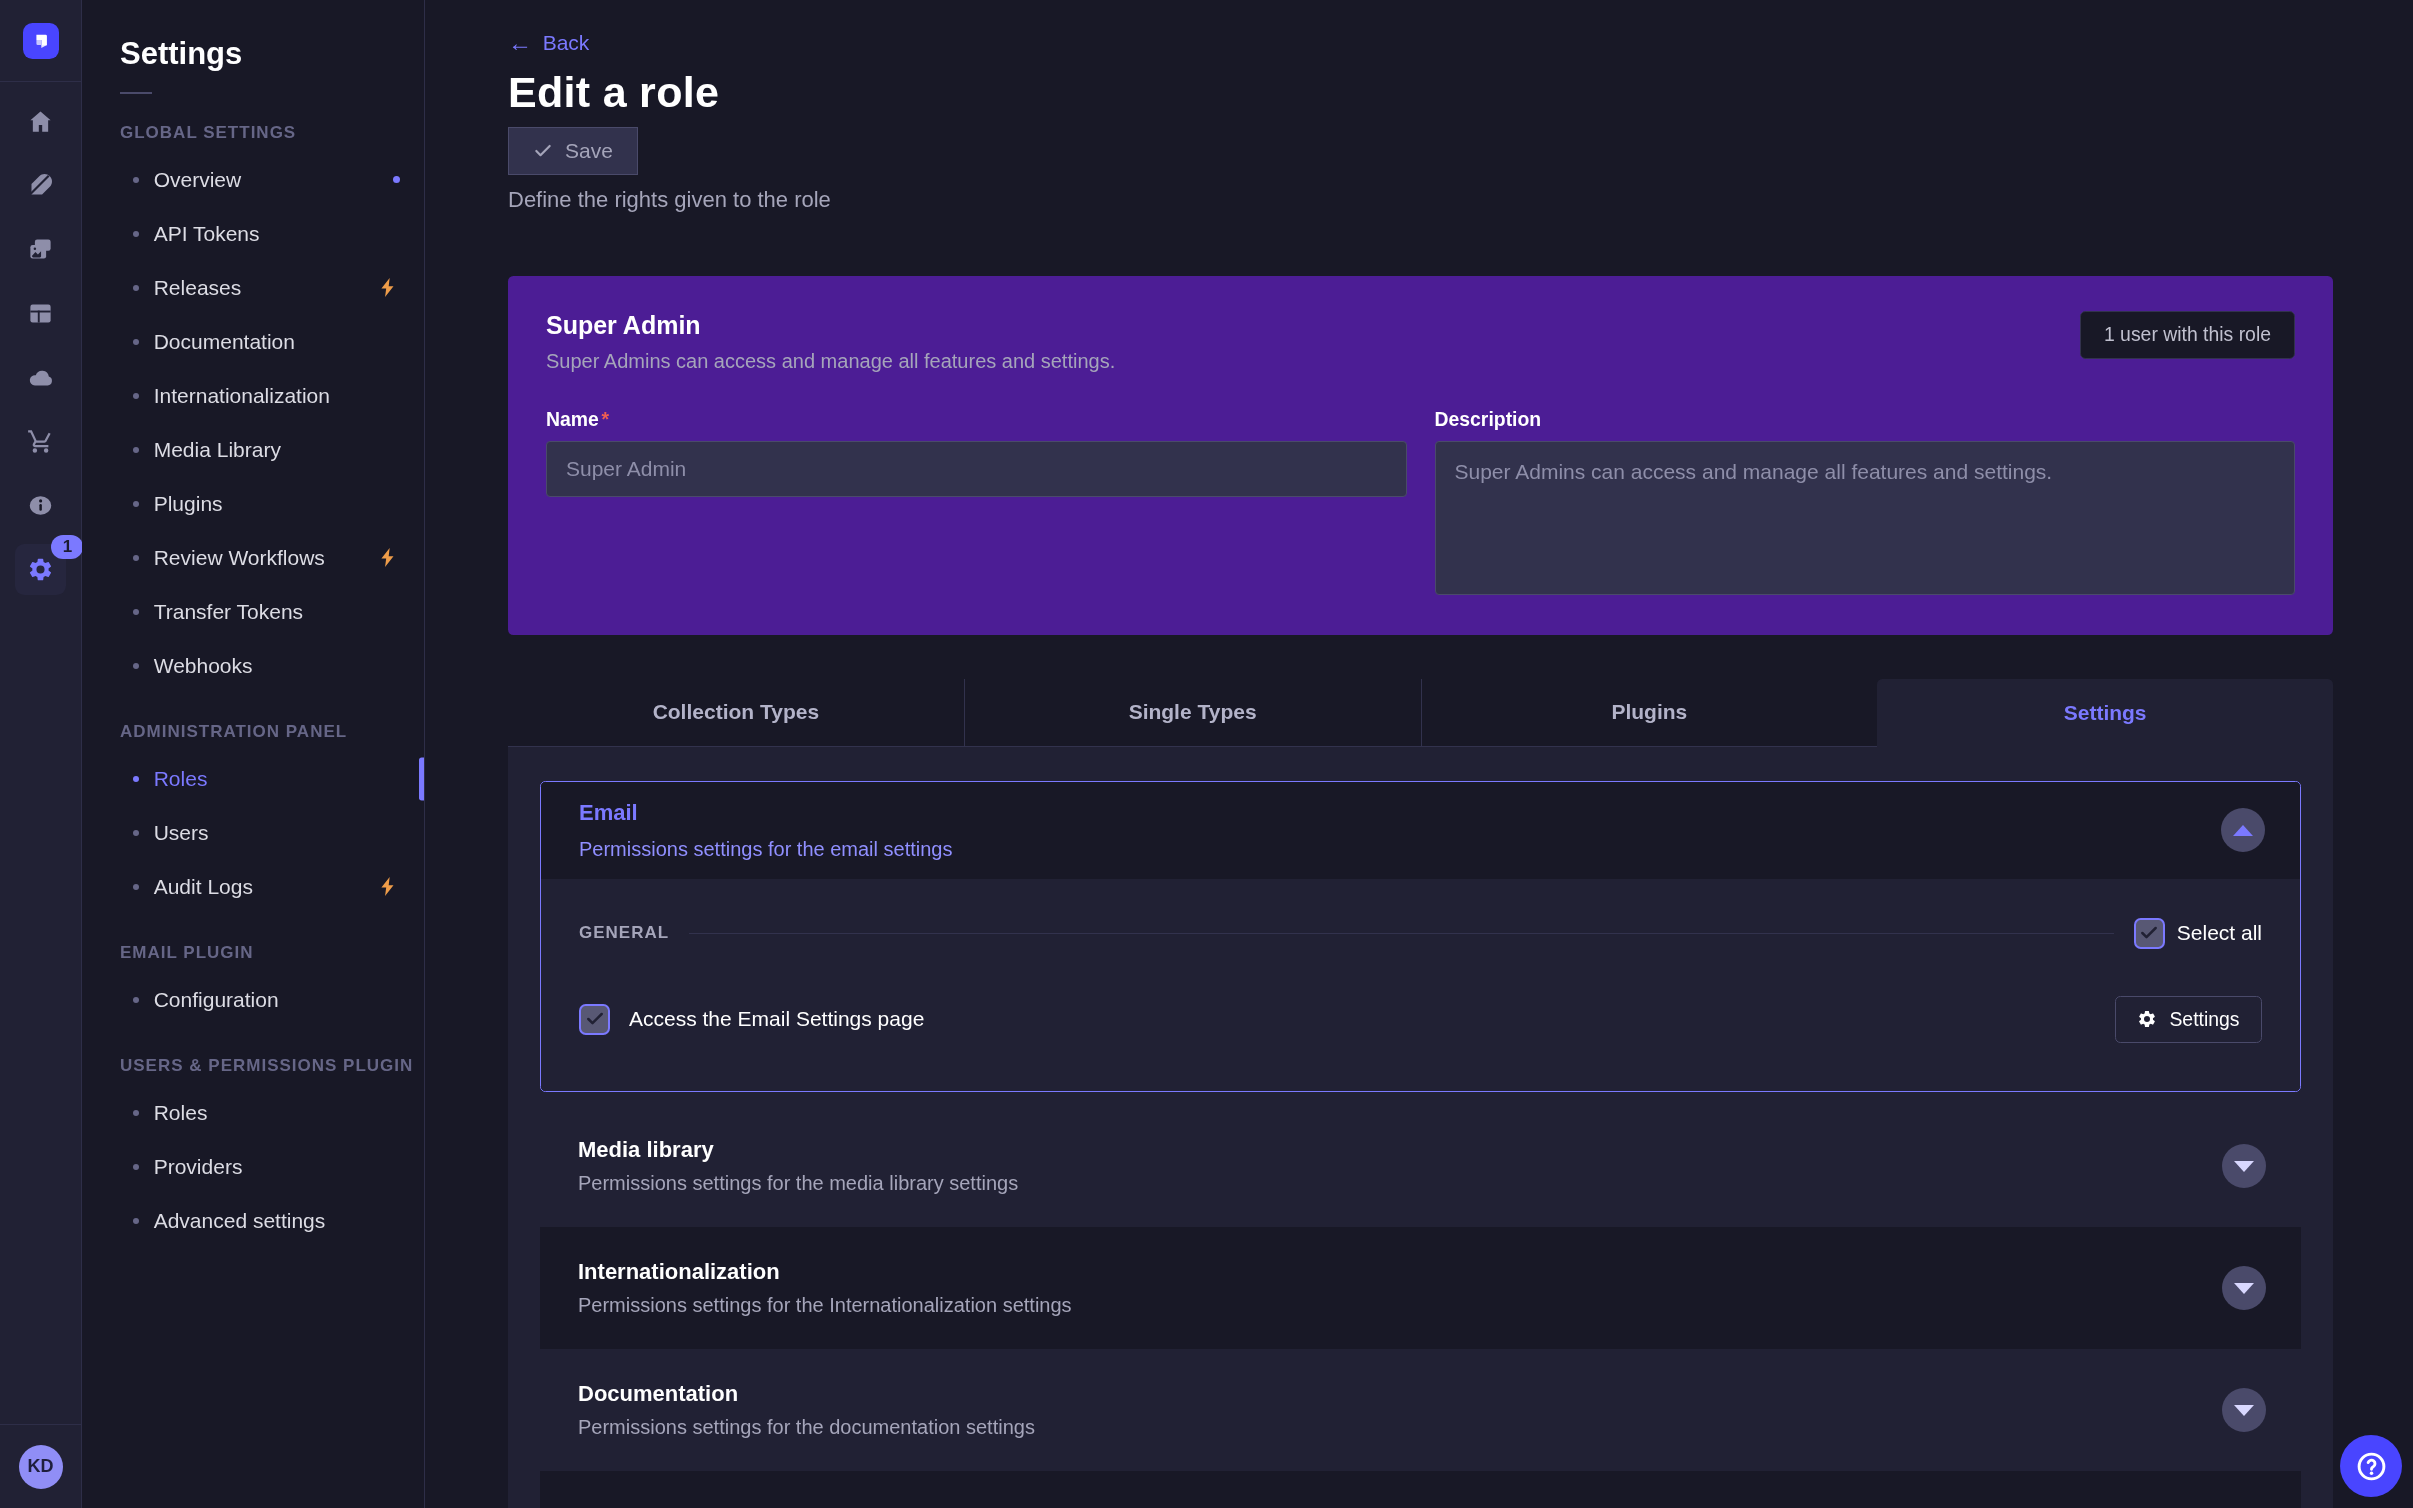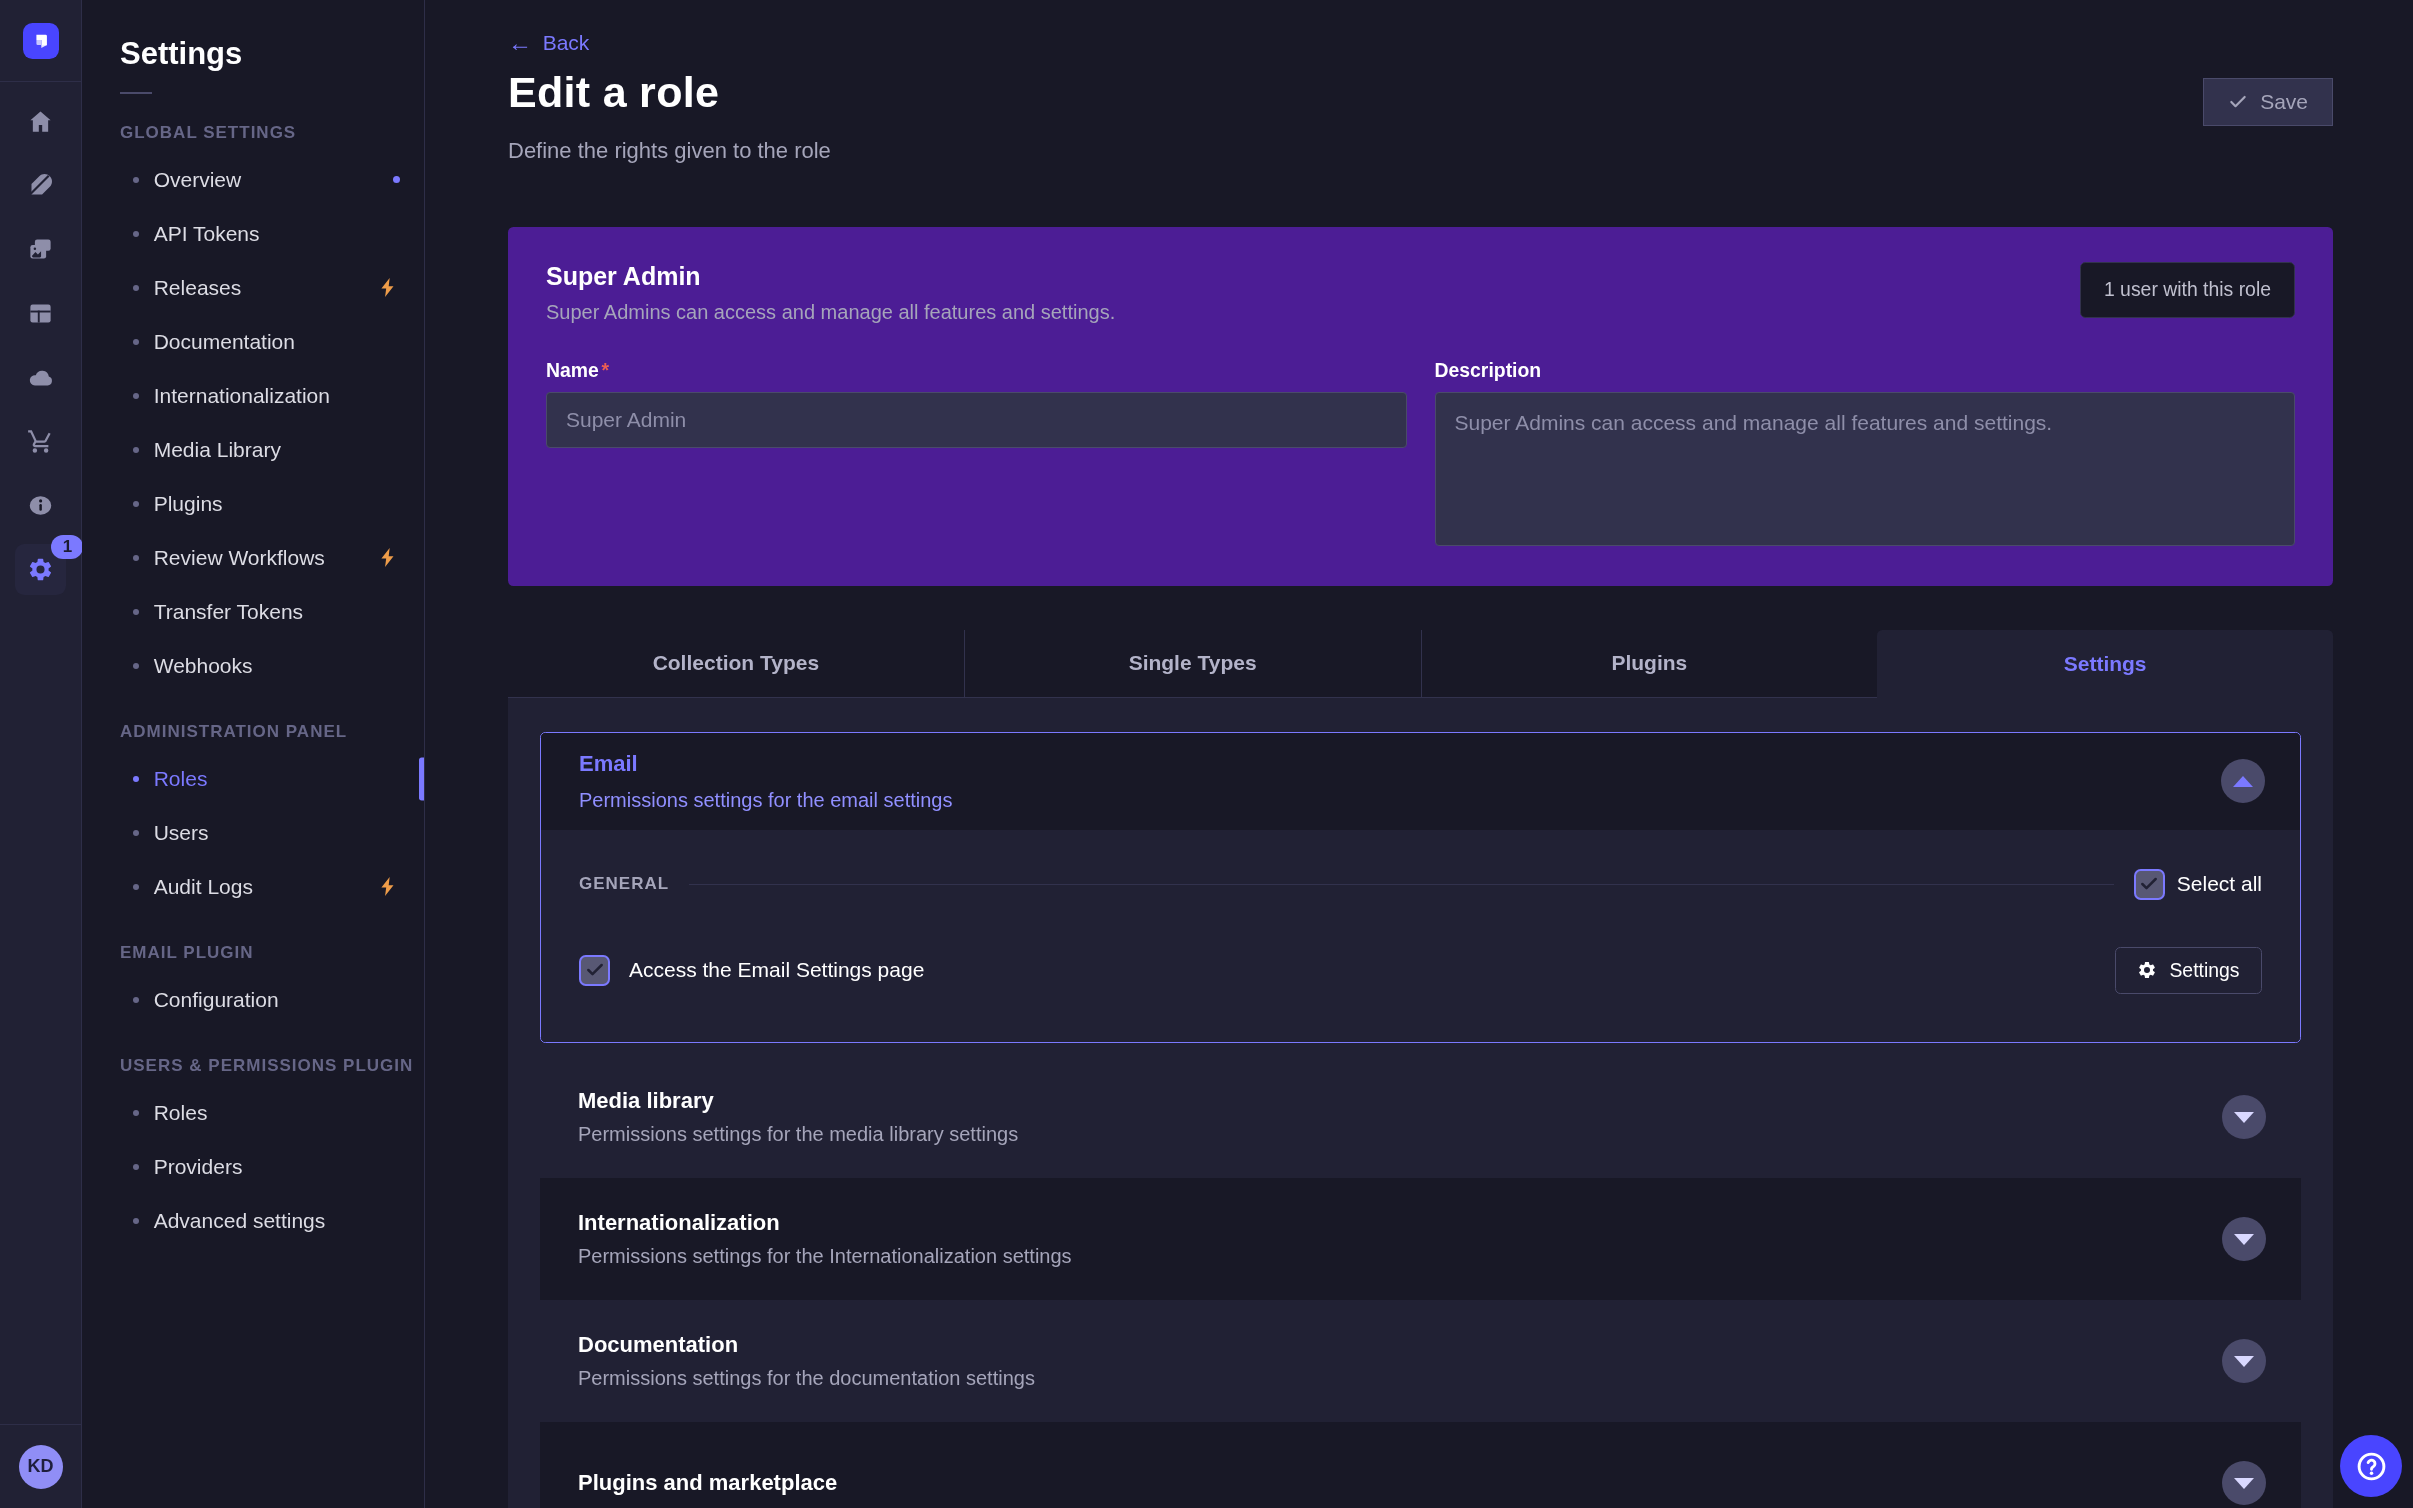--- a/index.html
+++ b/index.html
@@ -62,39 +62,39 @@
   .sn-item svg.bolt{width:23px;height:23px;}
   .sn-item .active-bar{
     position:absolute;right:0;top:50%;transform:translateY(-50%);
     width:4.7px;height:43px;background:#7b79ff;border-radius:2.7px 0 0 2.7px;
   }
   
   .main{flex:1;padding:0 80px 0 83px;position:relative;}
   .back-row{margin-top:31px;display:flex;align-items:center;gap:10.7px;color:#7b79ff;
     font-size:21px;cursor:pointer;width:fit-content;}
   .back-arrow{font-size:24px;line-height:1;}
-  .title-row{margin-top:13.4px;display:flex;align-items:flex-start;justify-content:space-between;}
+  .title-row{margin-top:13.4px;display:flex;align-items:flex-start;justify-content:space-between;flex-direction:column;}
   .page-title{font-size:43px;font-weight:bold;margin:0;letter-spacing:0.3px;}
   .page-subtitle{margin-top:12px;font-size:22px;color:#a5a5ba;}
   .save-btn{
     margin-top:9.4px;height:48px;padding:0 24px;border-radius:0;
     background:#32324d;border:0.7px solid #4a4a6a;color:#a5a5ba;
     font-size:21px;display:flex;align-items:center;gap:12px;cursor:pointer;
     font-family:inherit;
   }
   .save-btn svg{width:20px;height:20px;}
   
   .card{
     margin-top:63px;background:#4c1d95;border-radius:5.4px;padding:35px 38px 38px;
   }
   .card-head{display:flex;justify-content:space-between;align-items:flex-start;}
   .card-title{font-size:25px;font-weight:bold;}
   .card-sub{margin-top:10.7px;font-size:20px;color:#a5a5ba;}
   .users-btn{
-    height:56px;padding:0 23px;border-radius:5.4px;background:#181826;
+    height:48px;padding:0 23px;border-radius:5.4px;background:#181826;
     border:0.7px solid #32324d;color:#c0c0cf;font-size:19.4px;cursor:pointer;font-family:inherit;
   }
   .fields{display:flex;gap:28px;margin-top:35px;justify-content:space-between;}
   .field{flex:1;}
   .field-label{font-size:19.4px;font-weight:bold;margin-bottom:9.4px;}
   .req{color:#ee5e52;margin-left:2.7px;}
   .text-input{
     width:100%;height:56px;background:#32324d;border:0.7px solid #4a4a6a;border-radius:4px;
     color:#8e8ea9;font-size:21px;padding:0 19px;font-family:inherit;outline:none;
   }

